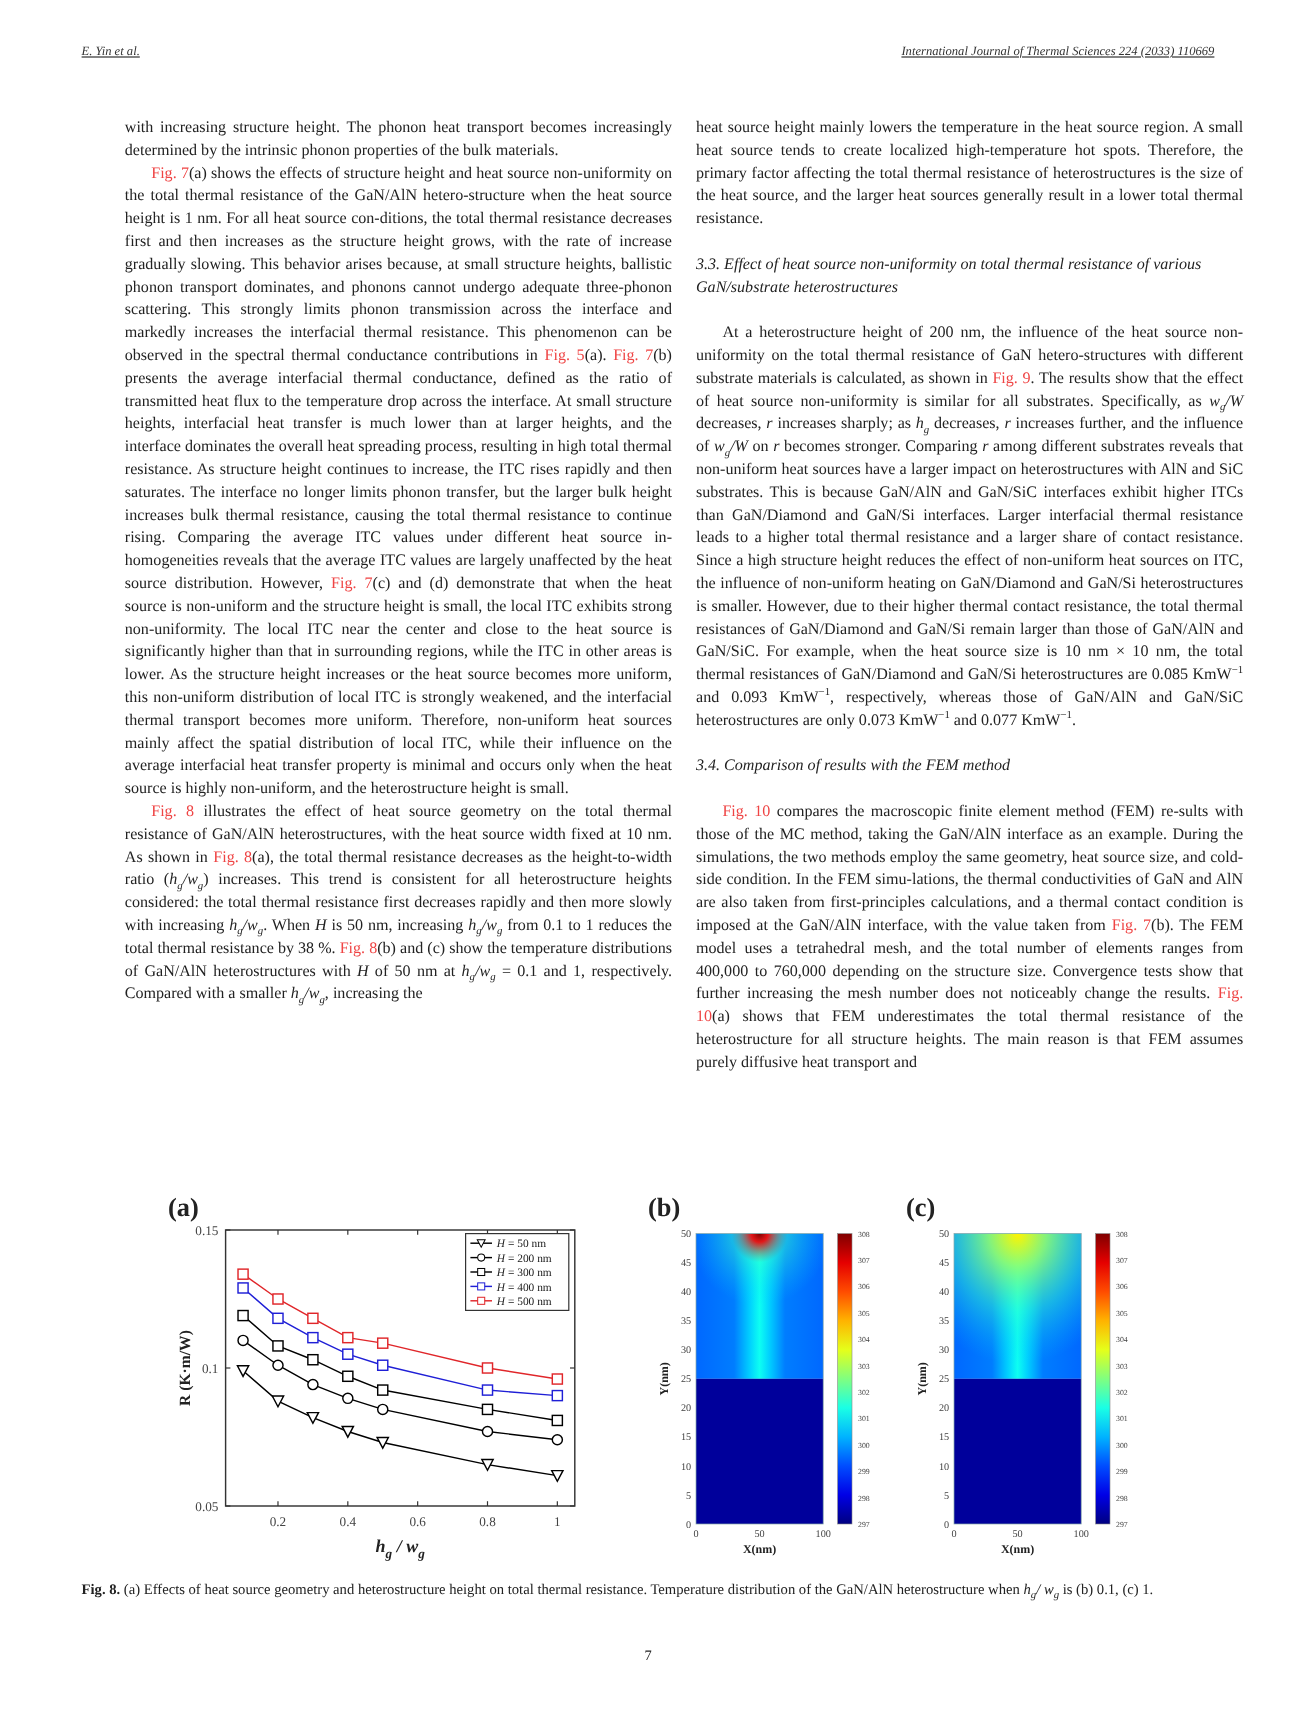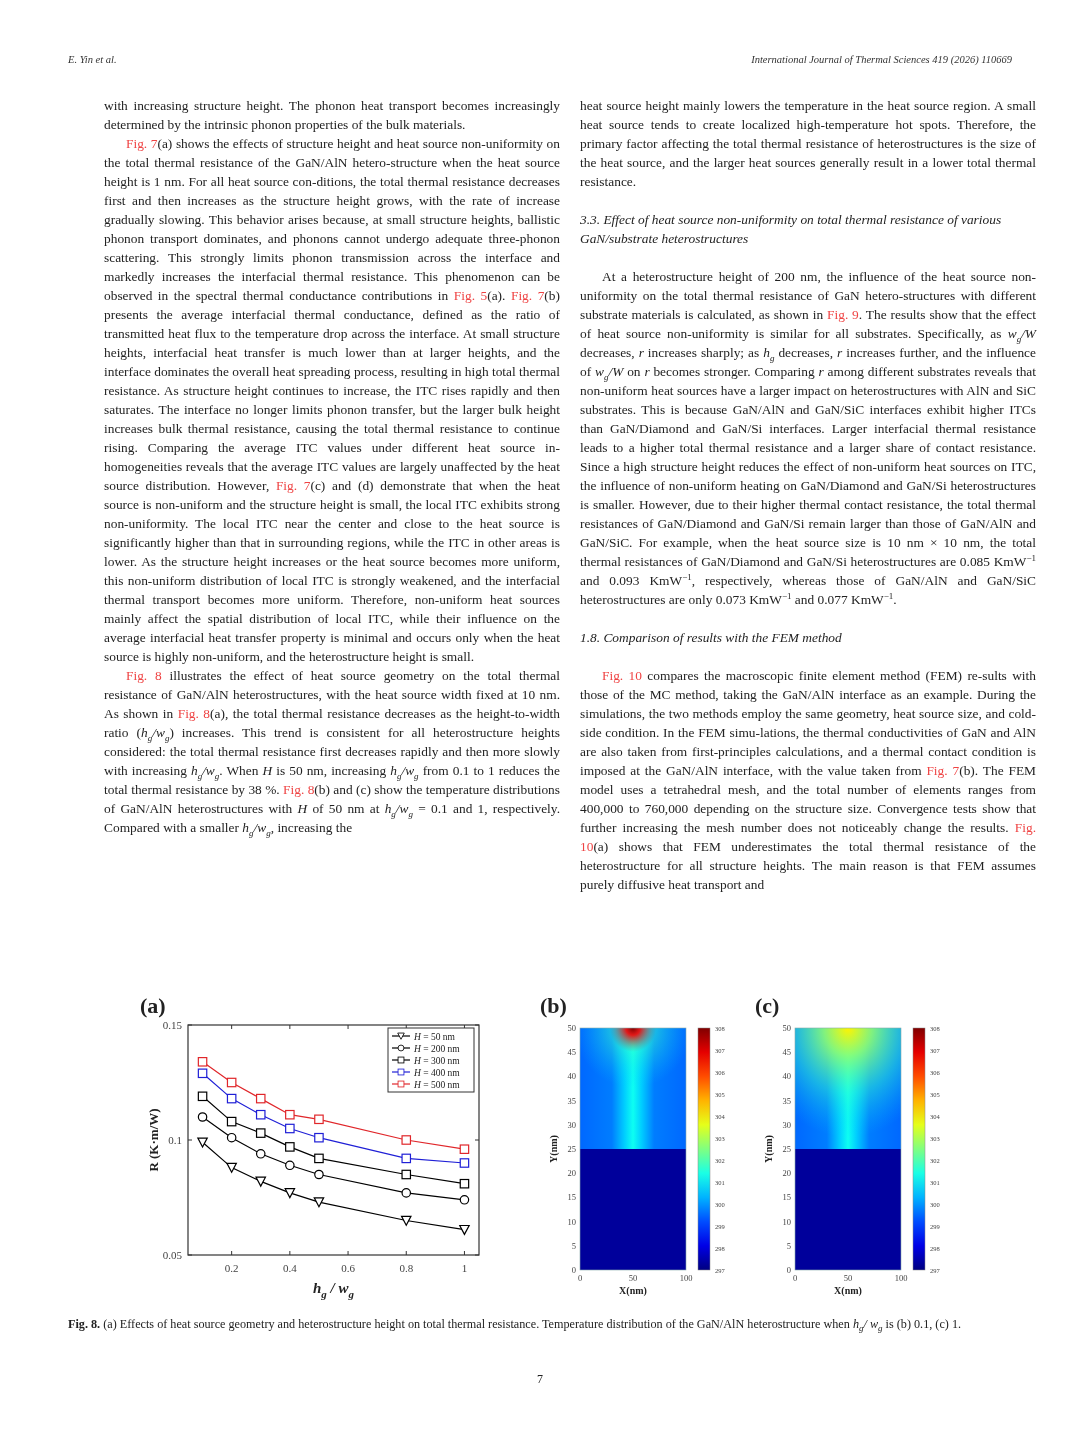--- a/index.html
+++ b/index.html
@@ -1,18 +1,18 @@
 <!DOCTYPE html>
 <html><head>
 <meta charset="utf-8">
 <style>
   html, body { margin: 0; padding: 0; background: #ffffff; }
   body { width: 1080px; height: 1440px; position: relative; overflow: hidden;
          font-family: "Liberation Serif", "DejaVu Serif", serif; color: #222; }
-  .running-head { position: absolute; top: 54px; font-size: 10.5px; font-style: italic; color: #333; }
+  .running-head { position: absolute; top: 38px; font-size: 10.5px; font-style: italic; color: #333; text-decoration: underline; }
   .rh-left { left: 68px; }
   .rh-right { right: 68px; }
   .col { position: absolute; top: 96px; width: 456px; font-size: 13.4px; line-height: 19px;
          text-align: justify; hyphens: manual; }
   .col-left { left: 68px; margin-left: 36px; }
   .col-right { left: 580px; }
   .col p { margin: 0; }
   .col p.indent { text-indent: 22px; }
   a.ref { color: #ef4444; text-decoration: none; }
   .sec-head { font-style: italic; margin: 19px 0 19px 0 !important; line-height: 19px; }
@@ -22,33 +22,33 @@
   .caption { position: absolute; left: 68px; top: 1292px; width: 944px; font-size: 12.2px; line-height: 19px;
              font-family: "Liberation Serif", serif; margin-top: 23px; }
   .caption b { font-weight: bold; }
   .page-num { position: absolute; top: 1372px; left: 0; width: 1080px; text-align: center; font-size: 12px; }
   svg text { font-family: "Liberation Serif", "DejaVu Serif", serif; }
 </style>
 </head>
 <body>
 
 <div class="running-head rh-left">E. Yin et al.</div>
-<div class="running-head rh-right">International Journal of Thermal Sciences 419 (2026) 110669</div>
+<div class="running-head rh-right">International Journal of Thermal Sciences 224 (2033) 110669</div>
 
 <div class="col col-left">
   <p>with increasing structure height. The phonon heat transport becomes increasingly determined by the intrinsic phonon properties of the bulk materials.</p>
   <p class="indent"><a class="ref">Fig. 7</a><span>(a) shows the effects of structure height and heat source non-uniformity on the total thermal resistance of the GaN/AlN hetero-structure when the heat source height is 1 nm. For all heat source con-ditions, the total thermal resistance decreases first and then increases as the structure height grows, with the rate of increase gradually slowing. This behavior arises because, at small structure heights, ballistic phonon transport dominates, and phonons cannot undergo adequate three-phonon scattering. This strongly limits phonon transmission across the interface and markedly increases the interfacial thermal resistance. This phenomenon can be observed in the spectral thermal conductance contributions in </span><a class="ref">Fig. 5</a><span>(a). </span><a class="ref">Fig. 7</a><span>(b) presents the average interfacial thermal conductance, defined as the ratio of transmitted heat flux to the temperature drop across the interface. At small structure heights, interfacial heat transfer is much lower than at larger heights, and the interface dominates the overall heat spreading process, resulting in high total thermal resistance. As structure height continues to increase, the ITC rises rapidly and then saturates. The interface no longer limits phonon transfer, but the larger bulk height increases bulk thermal resistance, causing the total thermal resistance to continue rising. Comparing the average ITC values under different heat source in-homogeneities reveals that the average ITC values are largely unaffected by the heat source distribution. However, </span><a class="ref">Fig. 7</a><span>(c) and (d) demonstrate that when the heat source is non-uniform and the structure height is small, the local ITC exhibits strong non-uniformity. The local ITC near the center and close to the heat source is significantly higher than that in surrounding regions, while the ITC in other areas is lower. As the structure height increases or the heat source becomes more uniform, this non-uniform distribution of local ITC is strongly weakened, and the interfacial thermal transport becomes more uniform. Therefore, non-uniform heat sources mainly affect the spatial distribution of local ITC, while their influence on the average interfacial heat transfer property is minimal and occurs only when the heat source is highly non-uniform, and the heterostructure height is small.</span></p>
   <p class="indent"><a class="ref">Fig. 8</a><span> illustrates the effect of heat source geometry on the total thermal resistance of GaN/AlN heterostructures, with the heat source width fixed at 10 nm. As shown in </span><a class="ref">Fig. 8</a><span>(a), the total thermal resistance decreases as the height-to-width ratio (</span><i>h<sub>g</sub>/w<sub>g</sub></i><span>) increases. This trend is consistent for all heterostructure heights considered: the total thermal resistance first decreases rapidly and then more slowly with increasing </span><i>h<sub>g</sub>/w<sub>g</sub></i><span>. When </span><i>H</i><span> is 50 nm, increasing </span><i>h<sub>g</sub>/w<sub>g</sub></i><span> from 0.1 to 1 reduces the total thermal resistance by 38 %. </span><a class="ref">Fig. 8</a><span>(b) and (c) show the temperature distributions of GaN/AlN heterostructures with </span><i>H</i><span> of 50 nm at </span><i>h<sub>g</sub>/w<sub>g</sub></i><span> = 0.1 and 1, respectively. Compared with a smaller </span><i>h<sub>g</sub>/w<sub>g</sub></i><span>, increasing the</span></p>
 </div>
 
 <div class="col col-right">
   <p>heat source height mainly lowers the temperature in the heat source region. A small heat source tends to create localized high-temperature hot spots. Therefore, the primary factor affecting the total thermal resistance of heterostructures is the size of the heat source, and the larger heat sources generally result in a lower total thermal resistance.</p>
   <p class="sec-head" style="text-align:left;">3.3.  Effect of heat source non-uniformity on total thermal resistance of various GaN/substrate heterostructures</p>
   <p class="indent"><span>At a heterostructure height of 200 nm, the influence of the heat source non-uniformity on the total thermal resistance of GaN hetero-structures with different substrate materials is calculated, as shown in </span><a class="ref">Fig. 9</a><span>. The results show that the effect of heat source non-uniformity is similar for all substrates. Specifically, as </span><i>w<sub>g</sub>/W</i><span> decreases, </span><i>r</i><span> increases sharply; as </span><i>h<sub>g</sub></i><span> decreases, </span><i>r</i><span> increases further, and the influence of </span><i>w<sub>g</sub>/W</i><span> on </span><i>r</i><span> becomes stronger. Comparing </span><i>r</i><span> among different substrates reveals that non-uniform heat sources have a larger impact on heterostructures with AlN and SiC substrates. This is because GaN/AlN and GaN/SiC interfaces exhibit higher ITCs than GaN/Diamond and GaN/Si interfaces. Larger interfacial thermal resistance leads to a higher total thermal resistance and a larger share of contact resistance. Since a high structure height reduces the effect of non-uniform heat sources on ITC, the influence of non-uniform heating on GaN/Diamond and GaN/Si heterostructures is smaller. However, due to their higher thermal contact resistance, the total thermal resistances of GaN/Diamond and GaN/Si remain larger than those of GaN/AlN and GaN/SiC. For example, when the heat source size is 10 nm × 10 nm, the total thermal resistances of GaN/Diamond and GaN/Si heterostructures are 0.085 KmW</span><sup>−1</sup><span> and 0.093 KmW</span><sup>−1</sup><span>, respectively, whereas those of GaN/AlN and GaN/SiC heterostructures are only 0.073 KmW</span><sup>−1</sup><span> and 0.077 KmW</span><sup>−1</sup><span>.</span></p>
-  <p class="sec-head" style="text-align:left;">1.8.  Comparison of results with the FEM method</p>
+  <p class="sec-head" style="text-align:left;">3.4.  Comparison of results with the FEM method</p>
   <p class="indent"><a class="ref">Fig. 10</a><span> compares the macroscopic finite element method (FEM) re-sults with those of the MC method, taking the GaN/AlN interface as an example. During the simulations, the two methods employ the same geometry, heat source size, and cold-side condition. In the FEM simu-lations, the thermal conductivities of GaN and AlN are also taken from first-principles calculations, and a thermal contact condition is imposed at the GaN/AlN interface, with the value taken from </span><a class="ref">Fig. 7</a><span>(b). The FEM model uses a tetrahedral mesh, and the total number of elements ranges from 400,000 to 760,000 depending on the structure size. Convergence tests show that further increasing the mesh number does not noticeably change the results. </span><a class="ref">Fig. 10</a><span>(a) shows that FEM underestimates the total thermal resistance of the heterostructure for all structure heights. The main reason is that FEM assumes purely diffusive heat transport and</span></p>
 </div>
 
 <div class="fig-area">
   <div class="panel-label" style="left:140px; top:-2px;">(a)</div>
   <div class="panel-label" style="left:540px; top:-2px;">(b)</div>
   <div class="panel-label" style="left:755px; top:-2px;">(c)</div>
 
   <svg id="chart-a" width="380" height="310" style="position:absolute; left:120px; top:0;">
     <g id="chart-a-marks">

